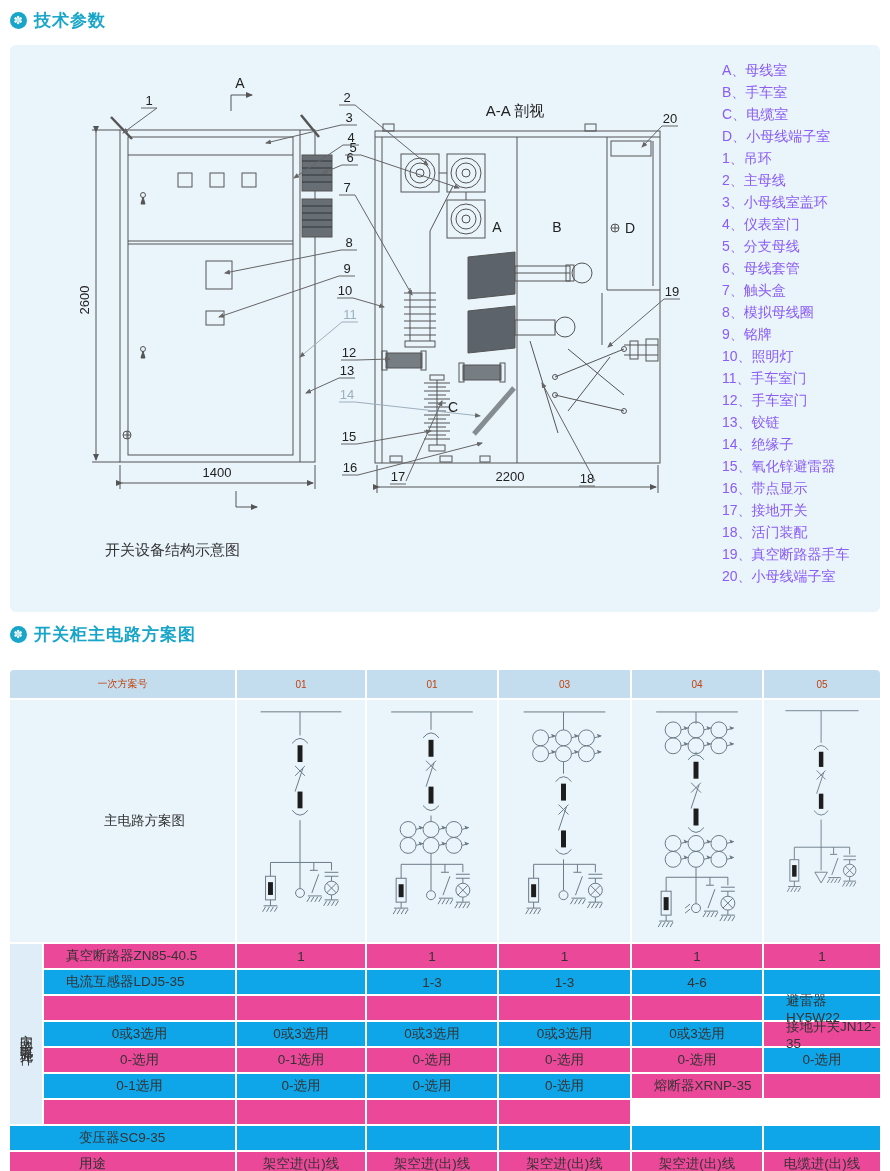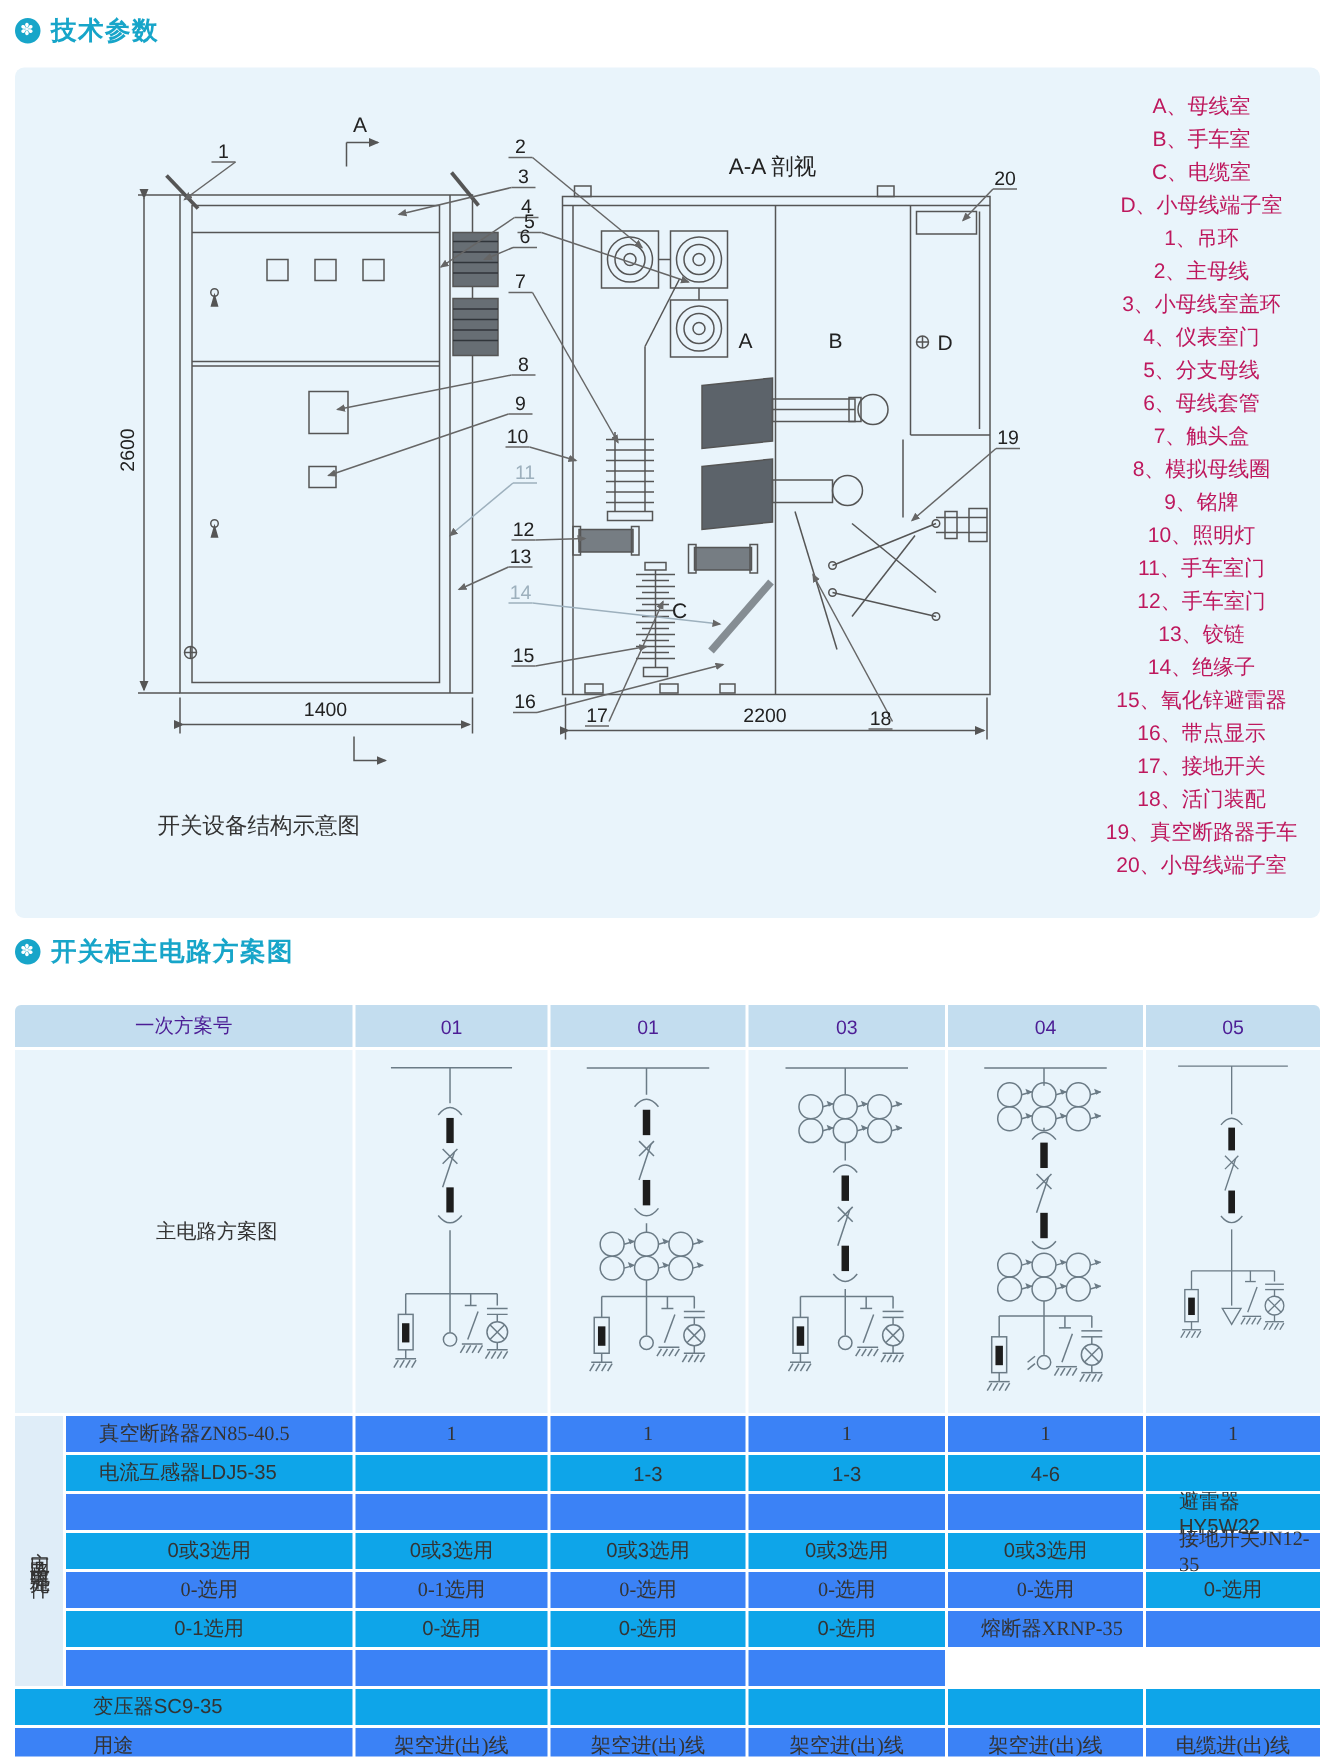--- a/index.html
+++ b/index.html
@@ -15,42 +15,42 @@
   .sec-title .star {
     width:17px; height:17px; border-radius:50%; background:#17a5c9; color:#fff;
     font-size:11px; line-height:17px; text-align:center; flex:0 0 auto; font-weight:400;
   }
   #title1 { top:9px; }
   #title2 { top:623px; }
   .panel {
     position:absolute; left:10px; top:45px; width:870px; height:567px;
     background:#e9f4fb; border-radius:6px;
   }
-  .legend { position:absolute; left:712px; top:14px; width:158px; font-size:14px; color:#be185d;text-align:center; }
+  .legend { position:absolute; left:712px; top:14px; width:158px; font-size:14px; color:#8b5cf6; }
   .lg { height:22px; line-height:22px; white-space:nowrap; }
   .draw { position:absolute; left:0; top:0; }
   svg text { font-family:"Liberation Sans","DejaVu Sans",sans-serif; }
 
   .scheme-table {
     position:absolute; left:10px; top:670px; width:870px;
     display:grid; grid-template-columns:32px 191px 128px 130px 131px 130px 116px;
     grid-template-rows:28px 242px repeat(9,24px);
     gap:2px; background:#ffffff; font-size:13.5px; color:#333;
     border-radius:4px 4px 0 0; overflow:hidden;
   }
-  .th { background:#c3ddef; display:flex; align-items:center; justify-content:center; color:#4c1d95; font-size:13px; }
+  .th { background:#c3ddef; display:flex; align-items:center; justify-content:center; color:#c2410c; font-size:10px; }
   .th.first { grid-column:1 / 3; }
   .dlabel { grid-column:1 / 3; background:#e9f4fb; display:flex; align-items:center; justify-content:center;padding-left:44px; }
   .dcell { background:#e9f4fb; display:flex; align-items:flex-start; justify-content:center; }
   .gcell { grid-row:span 7; background:#dfedf8; display:flex; align-items:center; justify-content:center; }
   .vtext { writing-mode:vertical-rl; letter-spacing:3px; color:#333; font-size:13.5px; }
   .rl { display:flex; align-items:center; padding-left:22px; }
-  .rl.full { grid-column:1 / 3; padding-left:52px; }
+  .rl.full { grid-column:1 / 3; padding-left:69px; }
   .tv { display:flex; align-items:center; justify-content:center; }
-  .r-a { background:#3b82f6;font-family:Liberation Serif, serif; }
+  .r-a { background:#ec4899; }
   .r-b { background:#0ea5e9; }
 </style>
 </head>
 <body>
 
 <svg width="0" height="0" style="position:absolute">
   <defs>
     <marker id="arr" markerWidth="8" markerHeight="8" refX="6" refY="3" orient="auto">
       <path d="M0,0 L7,3 L0,6 Z" fill="#555"></path>
     </marker>

